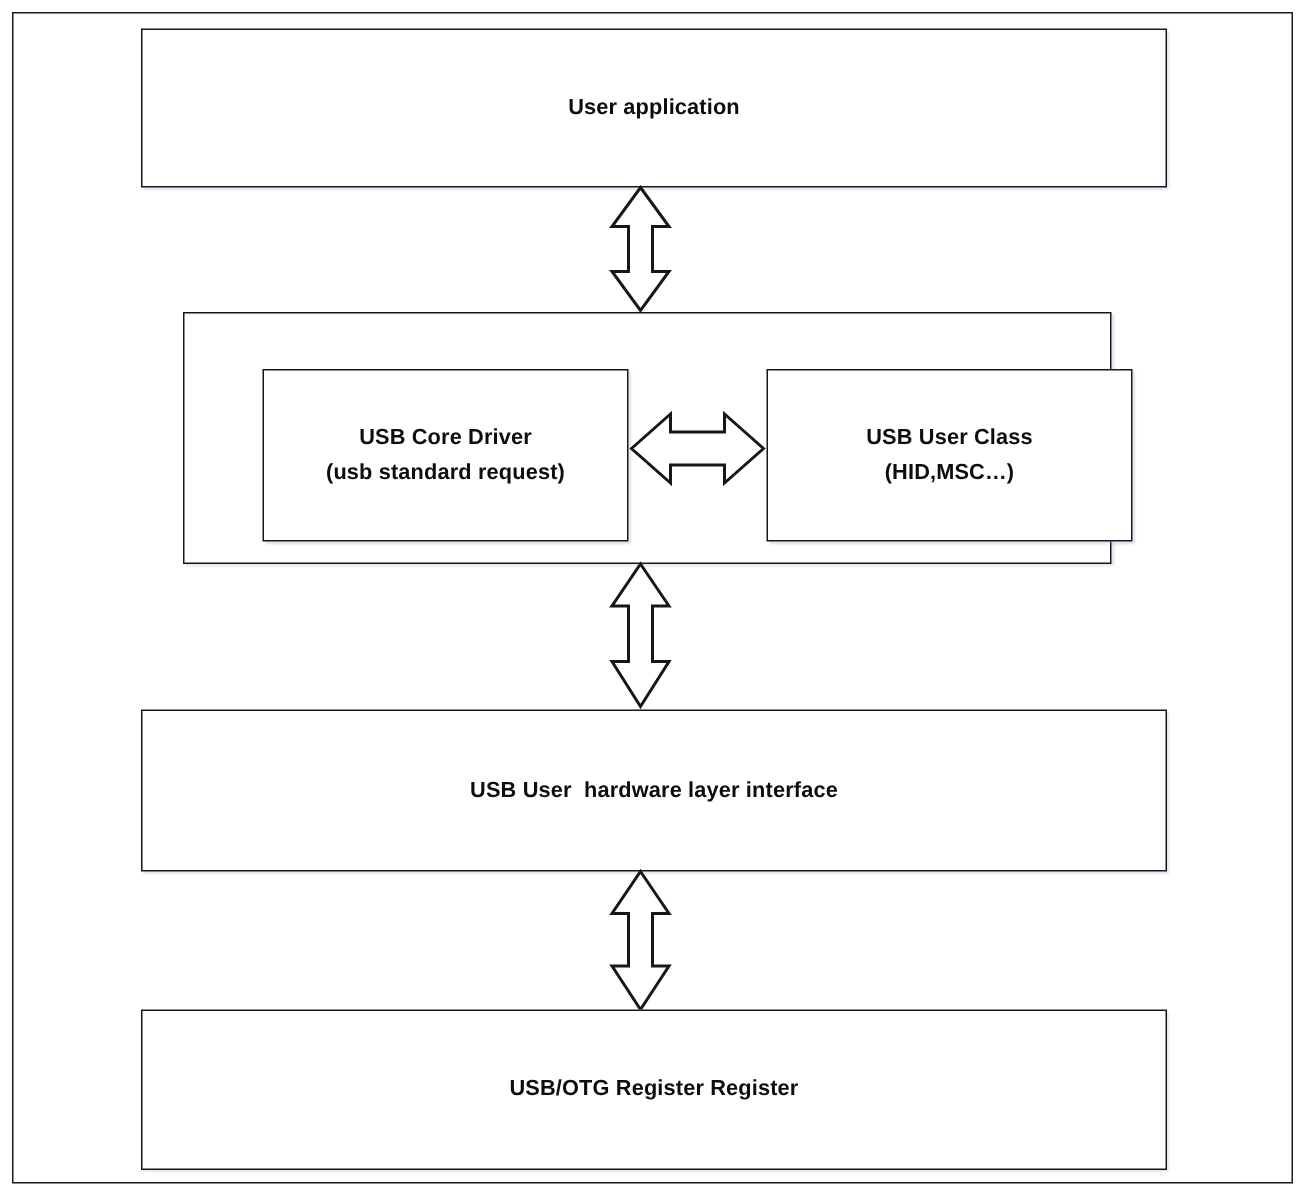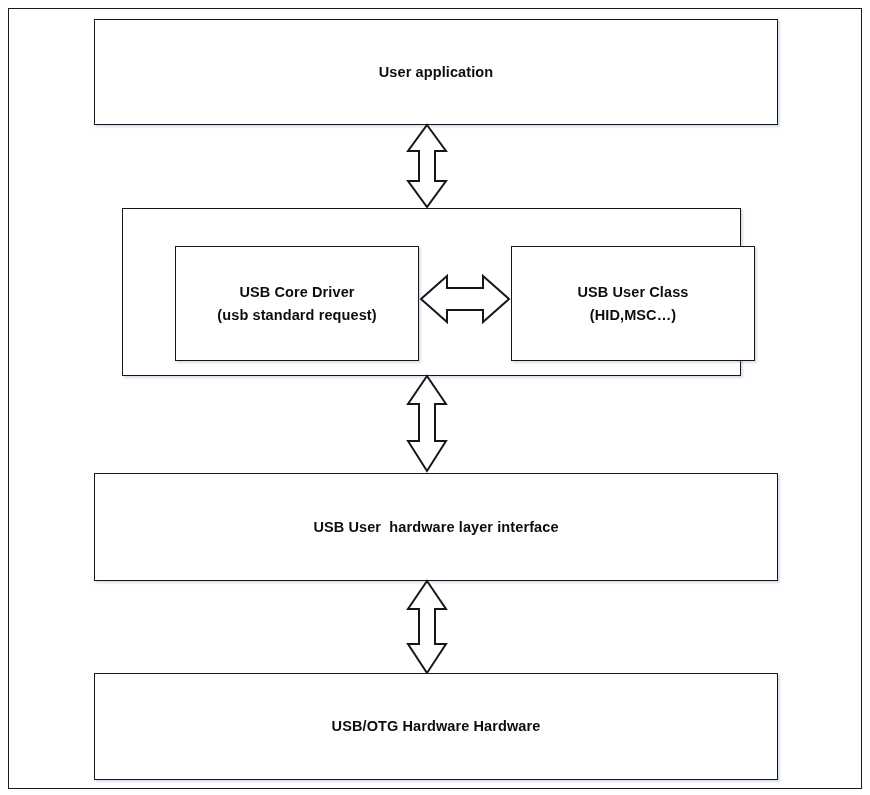--- a/index.html
+++ b/index.html
@@ -143,17 +143,17 @@
       <span class="box-label">USB User  hardware layer interface</span>
     </div>
 
     <div class="arrow" id="arrow-hw-to-register" style="left:396px; top:570px;">
       <svg width="44" height="96" viewBox="0 0 44 96">
         <polygon class="arrow-shape" points="22,2 41,30 30,30 30,65 41,65 22,94 3,65 14,65 14,30 3,30"></polygon>
       </svg>
     </div>
 
     <div class="box" id="box-usb-otg-register" style="left:85px; top:664px;">
-      <span class="box-label">USB/OTG Hardware Hardware</span>
+      <span class="box-label">USB/OTG Register Register</span>
     </div>
 
   </div>
 </div>
 
 </body></html>

